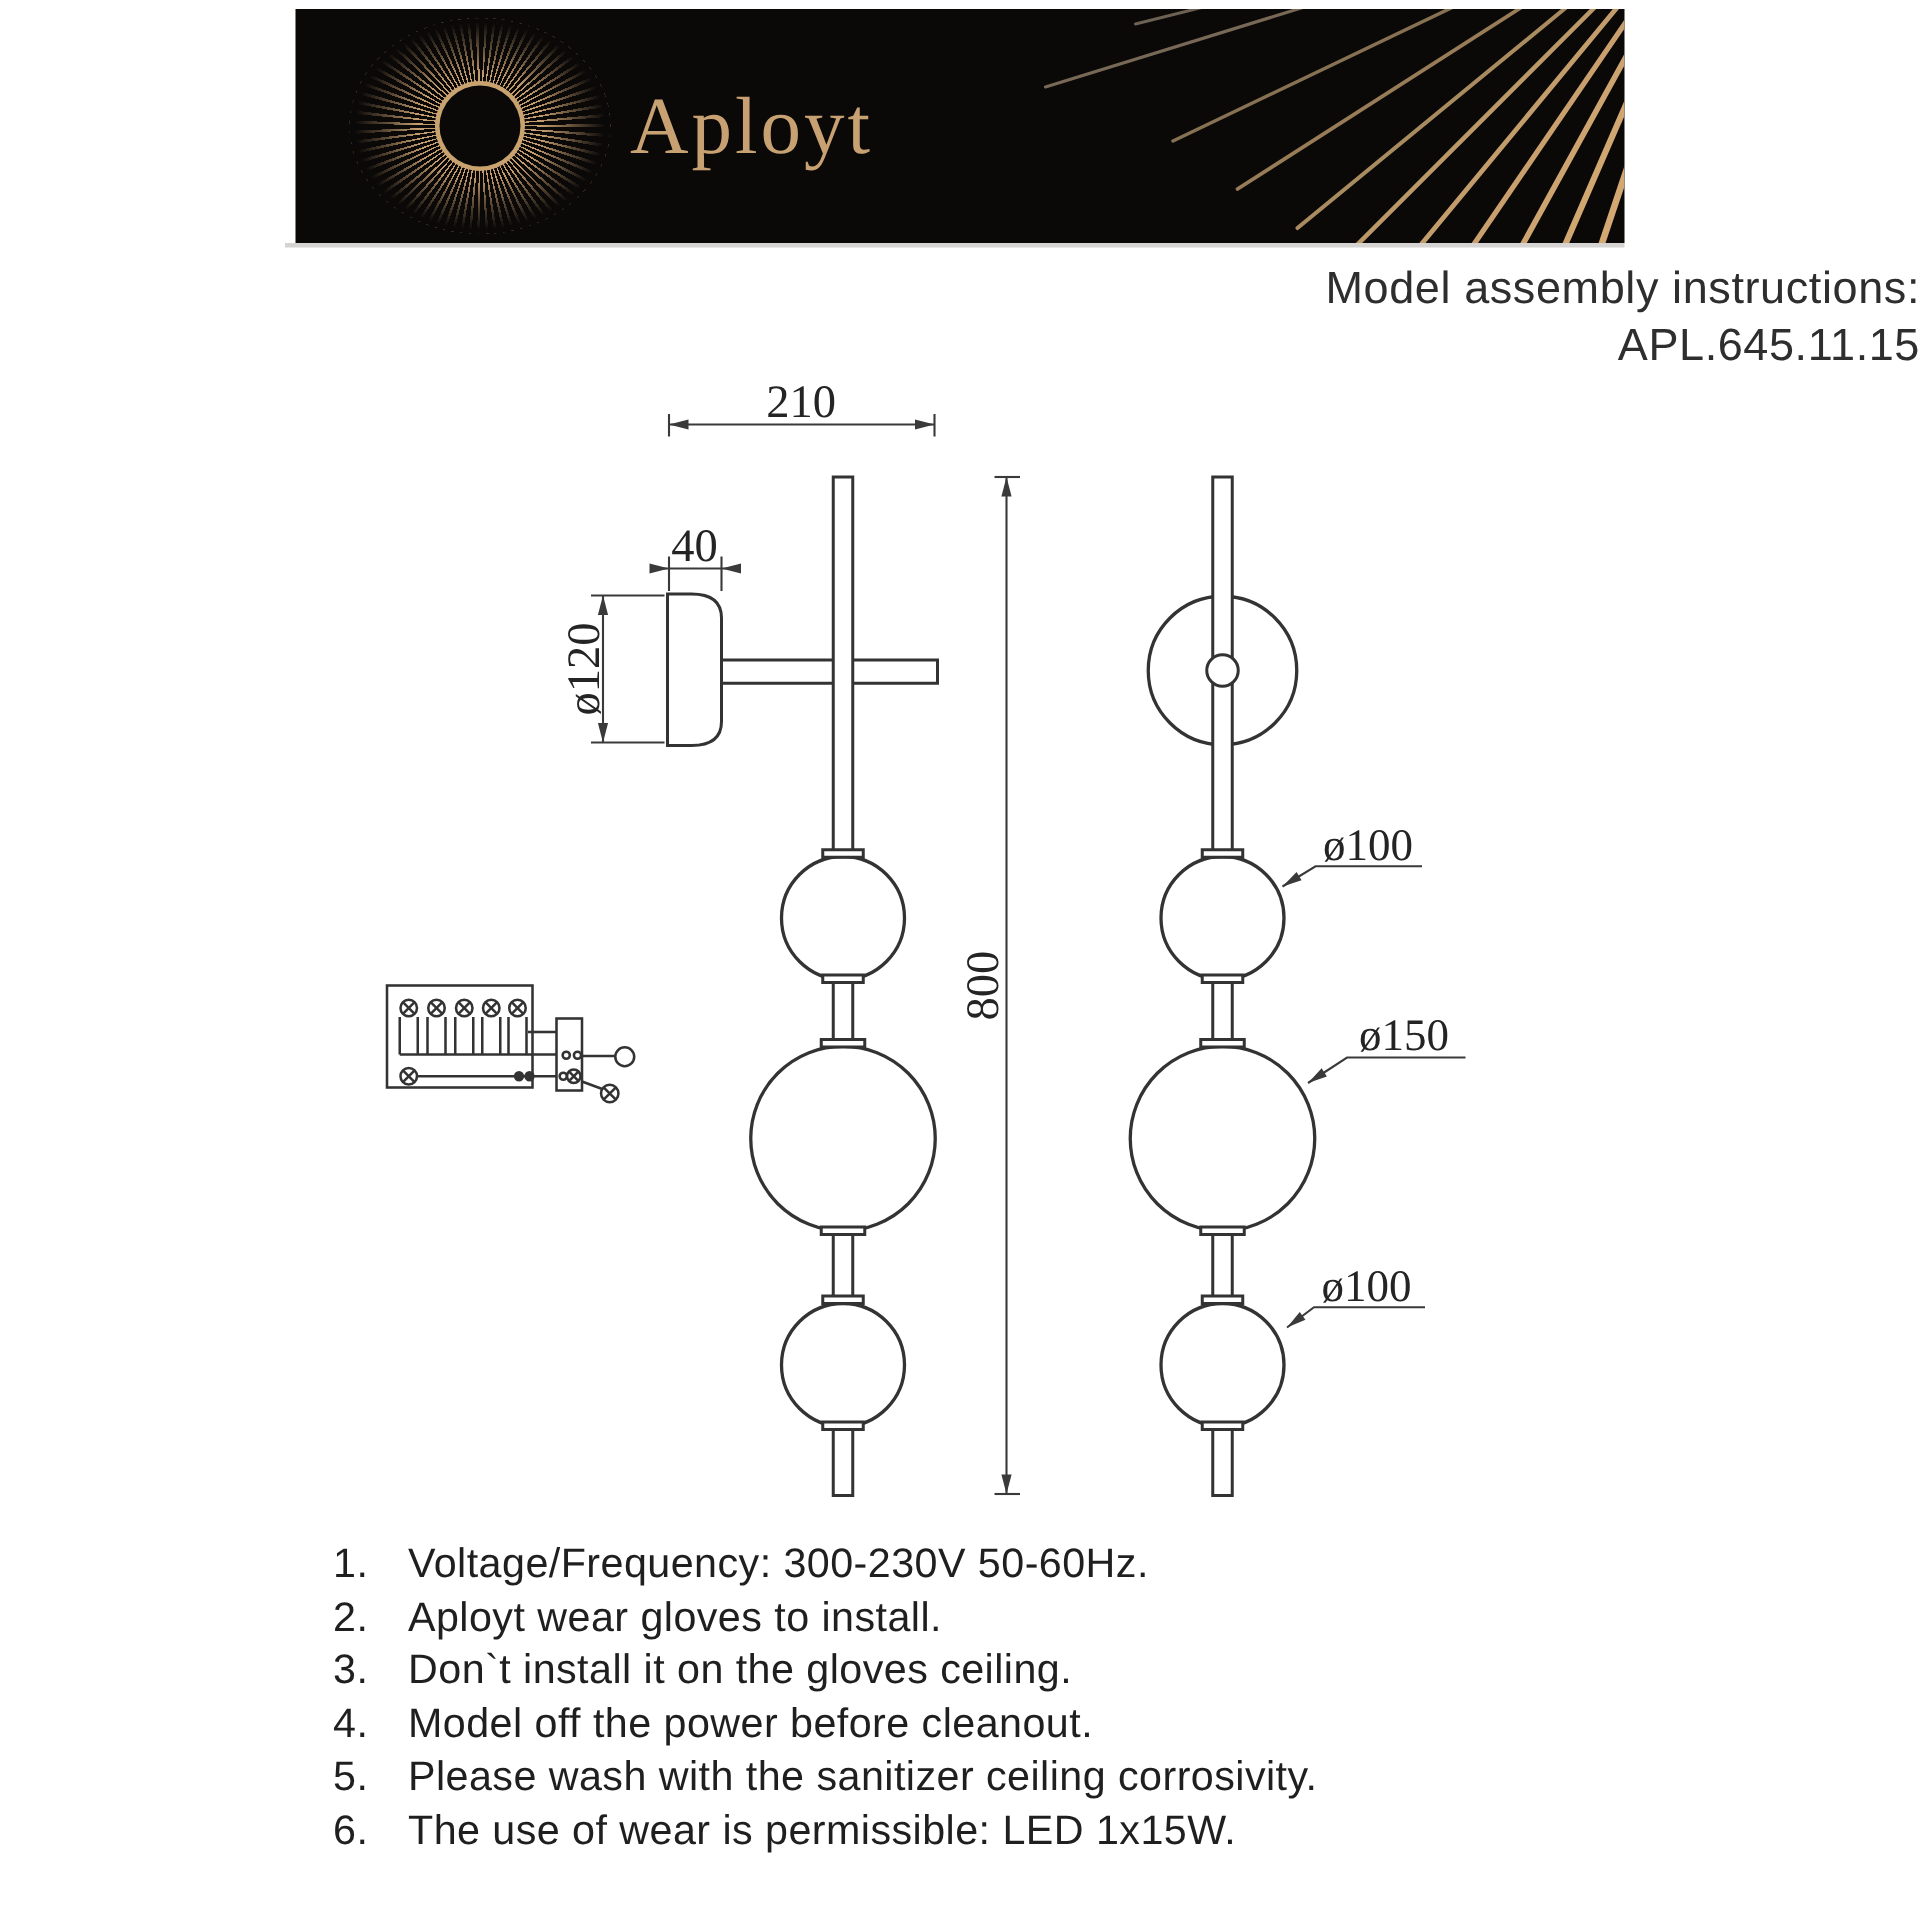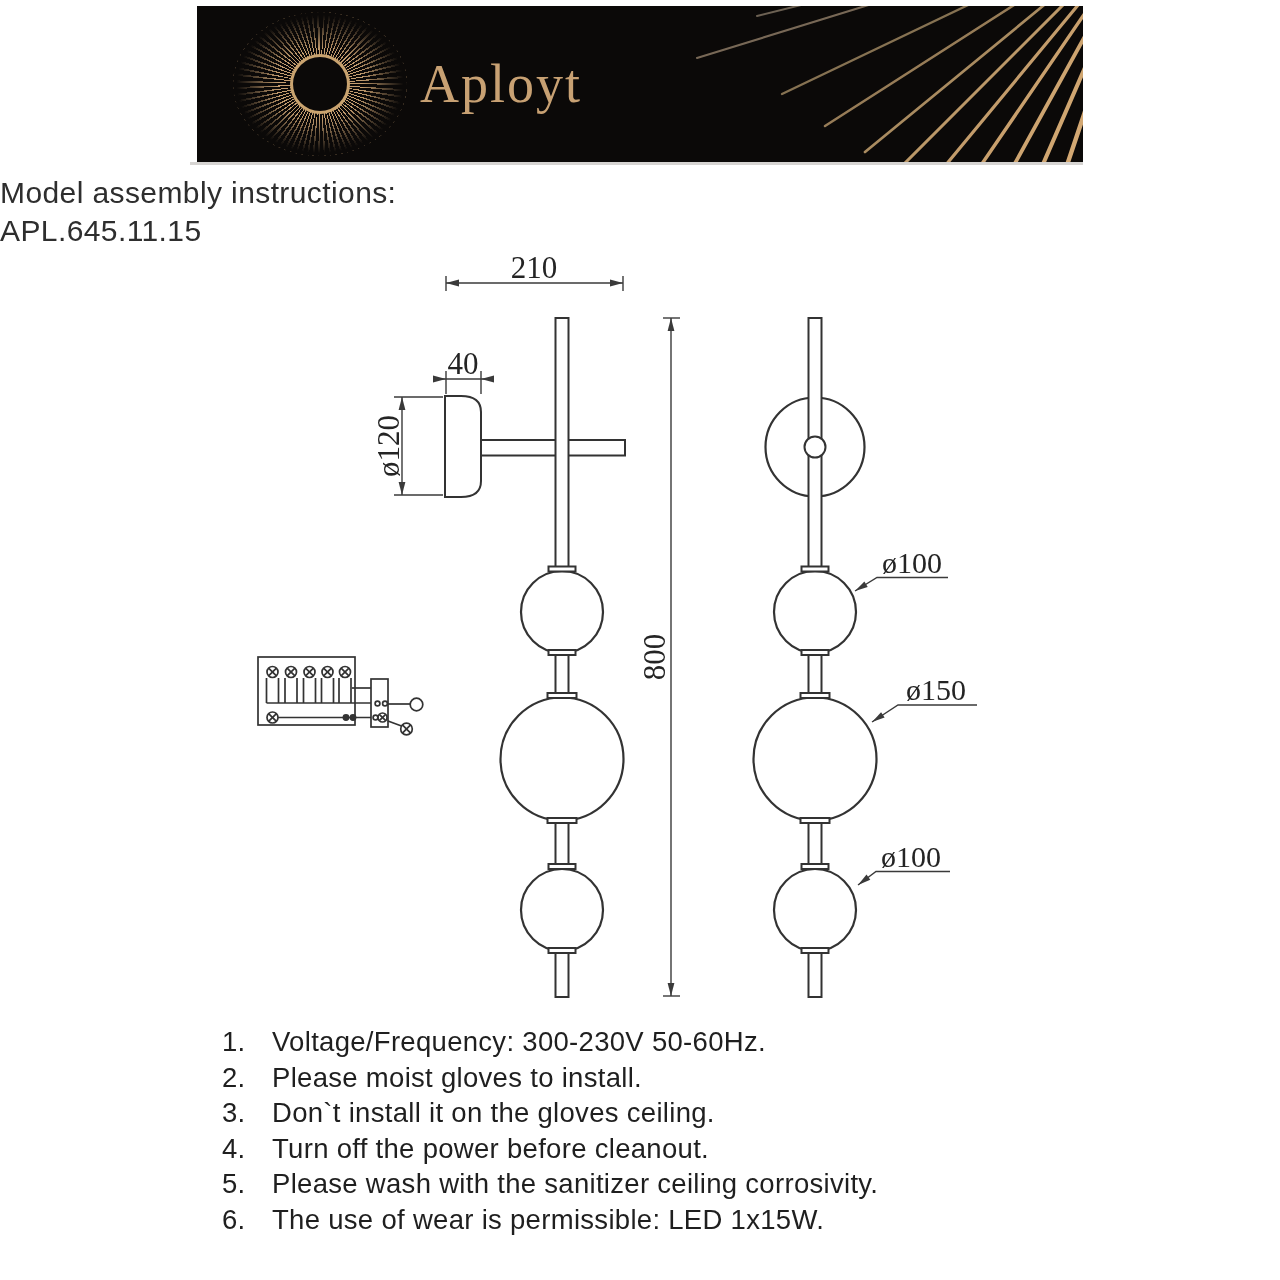--- a/index.html
+++ b/index.html
@@ -36,21 +36,21 @@
     position:absolute; left:223px; top:0; height:156px;
     display:flex; align-items:center;
     font-family:"Liberation Serif", serif;
     font-size:54px; letter-spacing:2px; color:#c8a173; font-weight:400;
   }
   .rays-svg { position:absolute; right:0; top:0; }
 
   
   .title-block {
     position:absolute; left:0; top:174px; width:1280px;
-    text-align:left; color:#2e2e2e;
+    text-align:right; color:#2e2e2e;
     font-size:30px; line-height:38px; letter-spacing:0.4px;
   }
 
   
   .diagram-svg { position:absolute; left:0; top:0; }
   .dim-text {
     font-family:"Liberation Serif", serif; font-size:31px; fill:#242424;
   }
   .dia-text {
     font-family:"Liberation Serif", serif; font-size:30px; fill:#242424;
@@ -255,29 +255,29 @@
     </g>
   </svg>
 
   <div class="instructions">
     <div class="instr-row">
       <span class="instr-num">1.</span>
       <span class="instr-text">Voltage/Frequency: 300-230V 50-60Hz.</span>
     </div>
     <div class="instr-row">
       <span class="instr-num">2.</span>
-      <span class="instr-text">Please moist gloves to install.</span>
+      <span class="instr-text">Aployt wear gloves to install.</span>
     </div>
     <div class="instr-row">
       <span class="instr-num">3.</span>
       <span class="instr-text">Don`t install it on the gloves ceiling.</span>
     </div>
     <div class="instr-row">
       <span class="instr-num">4.</span>
-      <span class="instr-text">Turn off the power before cleanout.</span>
+      <span class="instr-text">Model off the power before cleanout.</span>
     </div>
     <div class="instr-row">
       <span class="instr-num">5.</span>
       <span class="instr-text">Please wash with the sanitizer ceiling corrosivity.</span>
     </div>
     <div class="instr-row">
       <span class="instr-num">6.</span>
       <span class="instr-text">The use of wear is permissible: LED 1x15W.</span>
     </div>
   </div>

